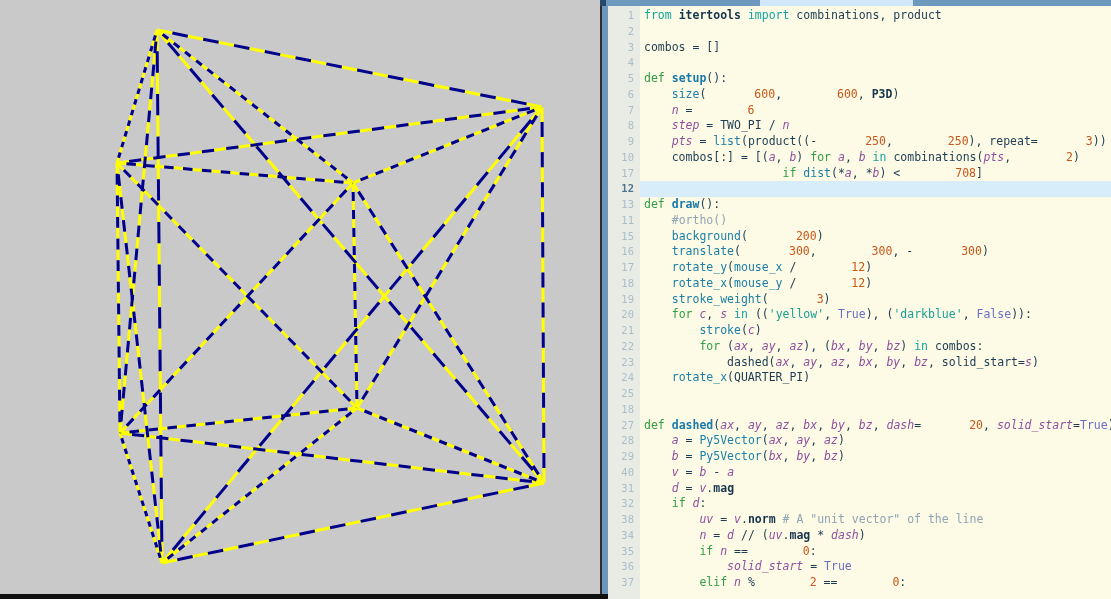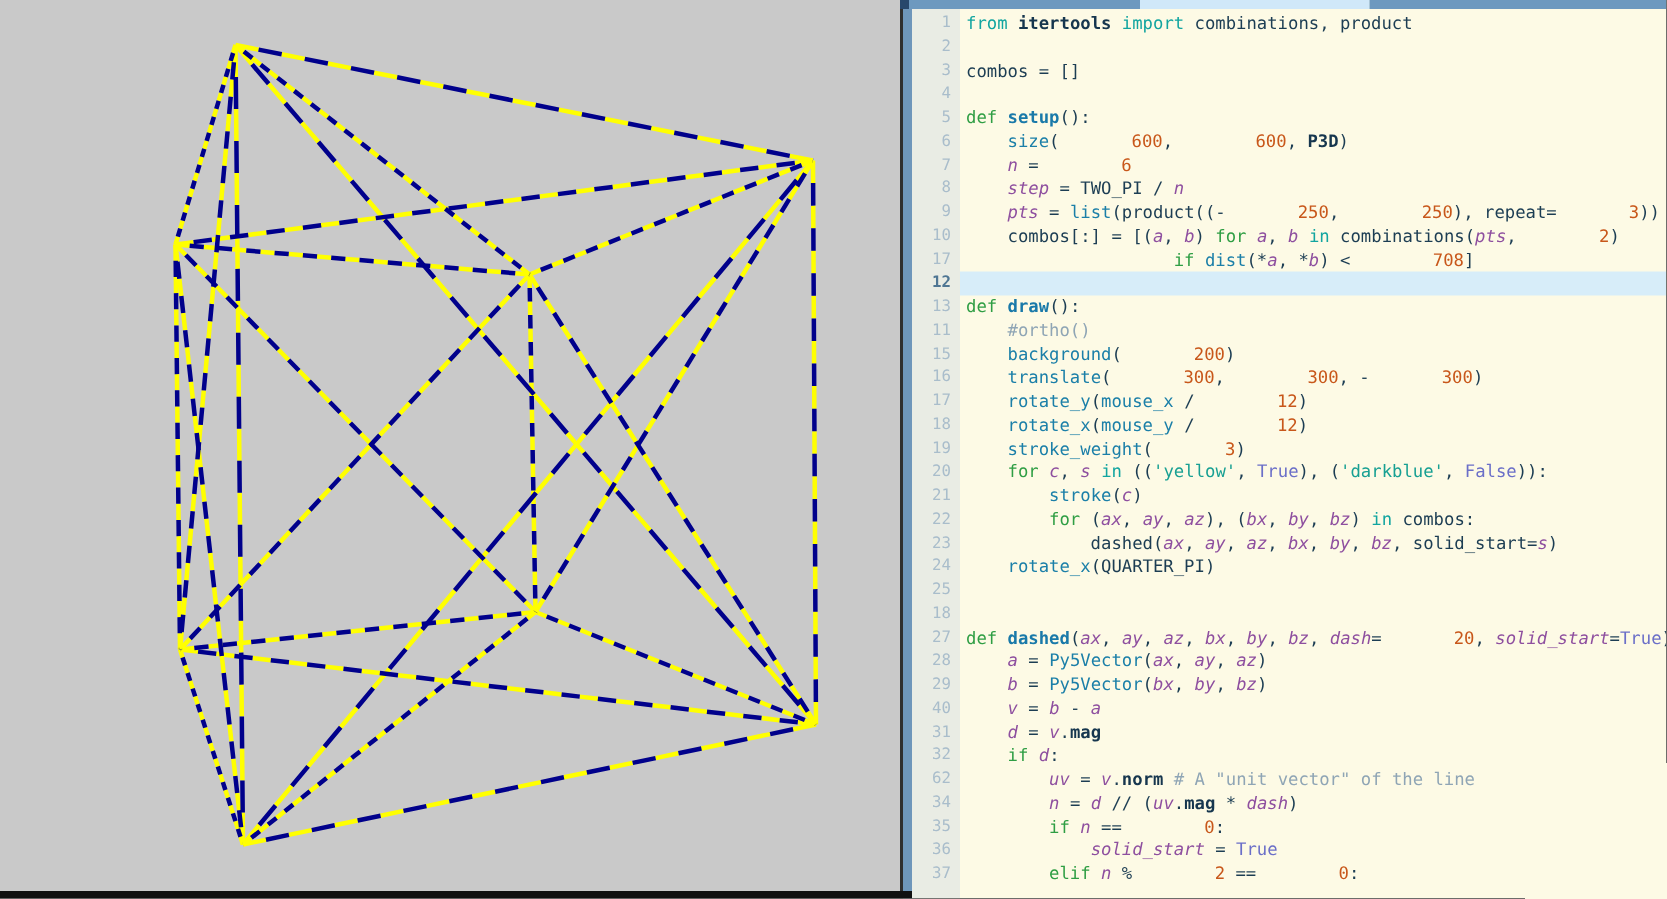--- a/index.html
+++ b/index.html
@@ -132,21 +132,21 @@
           <div class="gutter-line">23</div>
           <div class="gutter-line">24</div>
           <div class="gutter-line">25</div>
           <div class="gutter-line">18</div>
           <div class="gutter-line">27</div>
           <div class="gutter-line">28</div>
           <div class="gutter-line">29</div>
           <div class="gutter-line">40</div>
           <div class="gutter-line">31</div>
           <div class="gutter-line">32</div>
-          <div class="gutter-line">62</div>
+          <div class="gutter-line">38</div>
           <div class="gutter-line">34</div>
           <div class="gutter-line">35</div>
           <div class="gutter-line">36</div>
           <div class="gutter-line">37</div>
         </div>
       <div class="code" id="code"><div class="code-line"><span class="tk-ns">from</span><span class="tk-d"> </span><span class="tk-b">itertools</span><span class="tk-d"> </span><span class="tk-ns">import</span><span class="tk-d"> combinations, product</span></div><div class="code-line"></div><div class="code-line"><span class="tk-d">combos = []</span></div><div class="code-line"></div><div class="code-line"><span class="tk-kw">def</span><span class="tk-d"> </span><span class="tk-fn">setup</span><span class="tk-d">():</span></div><div class="code-line"><span class="tk-d">    </span><span class="tk-bi">size</span><span class="tk-d">(</span><span class="tk-n">600</span><span class="tk-d">, </span><span class="tk-n">600</span><span class="tk-d">, </span><span class="tk-b">P3D</span><span class="tk-d">)</span></div><div class="code-line"><span class="tk-d">    </span><span class="tk-v">n</span><span class="tk-d"> = </span><span class="tk-n">6</span></div><div class="code-line"><span class="tk-d">    </span><span class="tk-v">step</span><span class="tk-d"> = TWO_PI / </span><span class="tk-v">n</span></div><div class="code-line"><span class="tk-d">    </span><span class="tk-v">pts</span><span class="tk-d"> = </span><span class="tk-bi">list</span><span class="tk-d">(product((-</span><span class="tk-n">250</span><span class="tk-d">, </span><span class="tk-n">250</span><span class="tk-d">), repeat=</span><span class="tk-n">3</span><span class="tk-d">))</span></div><div class="code-line"><span class="tk-d">    combos[:] = [(</span><span class="tk-v">a</span><span class="tk-d">, </span><span class="tk-v">b</span><span class="tk-d">) </span><span class="tk-kw">for</span><span class="tk-d"> </span><span class="tk-v">a</span><span class="tk-d">, </span><span class="tk-v">b</span><span class="tk-d"> </span><span class="tk-ns">in</span><span class="tk-d"> combinations(</span><span class="tk-v">pts</span><span class="tk-d">, </span><span class="tk-n">2</span><span class="tk-d">)</span></div><div class="code-line"><span class="tk-d">                    </span><span class="tk-kw">if</span><span class="tk-d"> </span><span class="tk-bi">dist</span><span class="tk-d">(*</span><span class="tk-v">a</span><span class="tk-d">, *</span><span class="tk-v">b</span><span class="tk-d">) &lt; </span><span class="tk-n">708</span><span class="tk-d">]</span></div><div class="code-line active"></div><div class="code-line"><span class="tk-kw">def</span><span class="tk-d"> </span><span class="tk-fn">draw</span><span class="tk-d">():</span></div><div class="code-line"><span class="tk-d">    </span><span class="tk-c">#ortho()</span></div><div class="code-line"><span class="tk-d">    </span><span class="tk-bi">background</span><span class="tk-d">(</span><span class="tk-n">200</span><span class="tk-d">)</span></div><div class="code-line"><span class="tk-d">    </span><span class="tk-bi">translate</span><span class="tk-d">(</span><span class="tk-n">300</span><span class="tk-d">, </span><span class="tk-n">300</span><span class="tk-d">, -</span><span class="tk-n">300</span><span class="tk-d">)</span></div><div class="code-line"><span class="tk-d">    </span><span class="tk-bi">rotate_y</span><span class="tk-d">(</span><span class="tk-bi">mouse_x</span><span class="tk-d"> / </span><span class="tk-n">12</span><span class="tk-d">)</span></div><div class="code-line"><span class="tk-d">    </span><span class="tk-bi">rotate_x</span><span class="tk-d">(</span><span class="tk-bi">mouse_y</span><span class="tk-d"> / </span><span class="tk-n">12</span><span class="tk-d">)</span></div><div class="code-line"><span class="tk-d">    </span><span class="tk-bi">stroke_weight</span><span class="tk-d">(</span><span class="tk-n">3</span><span class="tk-d">)</span></div><div class="code-line"><span class="tk-d">    </span><span class="tk-kw">for</span><span class="tk-d"> </span><span class="tk-v">c</span><span class="tk-d">, </span><span class="tk-v">s</span><span class="tk-d"> </span><span class="tk-ns">in</span><span class="tk-d"> ((</span><span class="tk-s">'yellow'</span><span class="tk-d">, </span><span class="tk-cn">True</span><span class="tk-d">), (</span><span class="tk-s">'darkblue'</span><span class="tk-d">, </span><span class="tk-cn">False</span><span class="tk-d">)):</span></div><div class="code-line"><span class="tk-d">        </span><span class="tk-bi">stroke</span><span class="tk-d">(</span><span class="tk-v">c</span><span class="tk-d">)</span></div><div class="code-line"><span class="tk-d">        </span><span class="tk-kw">for</span><span class="tk-d"> (</span><span class="tk-v">ax</span><span class="tk-d">, </span><span class="tk-v">ay</span><span class="tk-d">, </span><span class="tk-v">az</span><span class="tk-d">), (</span><span class="tk-v">bx</span><span class="tk-d">, </span><span class="tk-v">by</span><span class="tk-d">, </span><span class="tk-v">bz</span><span class="tk-d">) </span><span class="tk-ns">in</span><span class="tk-d"> combos:</span></div><div class="code-line"><span class="tk-d">            dashed(</span><span class="tk-v">ax</span><span class="tk-d">, </span><span class="tk-v">ay</span><span class="tk-d">, </span><span class="tk-v">az</span><span class="tk-d">, </span><span class="tk-v">bx</span><span class="tk-d">, </span><span class="tk-v">by</span><span class="tk-d">, </span><span class="tk-v">bz</span><span class="tk-d">, solid_start=</span><span class="tk-v">s</span><span class="tk-d">)</span></div><div class="code-line"><span class="tk-d">    </span><span class="tk-bi">rotate_x</span><span class="tk-d">(QUARTER_PI)</span></div><div class="code-line"></div><div class="code-line"></div><div class="code-line"><span class="tk-kw">def</span><span class="tk-d"> </span><span class="tk-fn">dashed</span><span class="tk-d">(</span><span class="tk-v">ax</span><span class="tk-d">, </span><span class="tk-v">ay</span><span class="tk-d">, </span><span class="tk-v">az</span><span class="tk-d">, </span><span class="tk-v">bx</span><span class="tk-d">, </span><span class="tk-v">by</span><span class="tk-d">, </span><span class="tk-v">bz</span><span class="tk-d">, </span><span class="tk-v">dash</span><span class="tk-d">=</span><span class="tk-n">20</span><span class="tk-d">, </span><span class="tk-v">solid_start</span><span class="tk-d">=</span><span class="tk-cn">True</span><span class="tk-d">):</span></div><div class="code-line"><span class="tk-d">    </span><span class="tk-v">a</span><span class="tk-d"> = </span><span class="tk-bi">Py5Vector</span><span class="tk-d">(</span><span class="tk-v">ax</span><span class="tk-d">, </span><span class="tk-v">ay</span><span class="tk-d">, </span><span class="tk-v">az</span><span class="tk-d">)</span></div><div class="code-line"><span class="tk-d">    </span><span class="tk-v">b</span><span class="tk-d"> = </span><span class="tk-bi">Py5Vector</span><span class="tk-d">(</span><span class="tk-v">bx</span><span class="tk-d">, </span><span class="tk-v">by</span><span class="tk-d">, </span><span class="tk-v">bz</span><span class="tk-d">)</span></div><div class="code-line"><span class="tk-d">    </span><span class="tk-v">v</span><span class="tk-d"> = </span><span class="tk-v">b</span><span class="tk-d"> - </span><span class="tk-v">a</span></div><div class="code-line"><span class="tk-d">    </span><span class="tk-v">d</span><span class="tk-d"> = </span><span class="tk-v">v</span><span class="tk-d">.</span><span class="tk-b">mag</span></div><div class="code-line"><span class="tk-d">    </span><span class="tk-kw">if</span><span class="tk-d"> </span><span class="tk-v">d</span><span class="tk-d">:</span></div><div class="code-line"><span class="tk-d">        </span><span class="tk-v">uv</span><span class="tk-d"> = </span><span class="tk-v">v</span><span class="tk-d">.</span><span class="tk-b">norm</span><span class="tk-d"> </span><span class="tk-c"># A "unit vector" of the line</span></div><div class="code-line"><span class="tk-d">        </span><span class="tk-v">n</span><span class="tk-d"> = </span><span class="tk-v">d</span><span class="tk-d"> // (</span><span class="tk-v">uv</span><span class="tk-d">.</span><span class="tk-b">mag</span><span class="tk-d"> * </span><span class="tk-v">dash</span><span class="tk-d">)</span></div><div class="code-line"><span class="tk-d">        </span><span class="tk-kw">if</span><span class="tk-d"> </span><span class="tk-v">n</span><span class="tk-d"> == </span><span class="tk-n">0</span><span class="tk-d">:</span></div><div class="code-line"><span class="tk-d">            </span><span class="tk-v">solid_start</span><span class="tk-d"> = </span><span class="tk-cn">True</span></div><div class="code-line"><span class="tk-d">        </span><span class="tk-kw">elif</span><span class="tk-d"> </span><span class="tk-v">n</span><span class="tk-d"> % </span><span class="tk-n">2</span><span class="tk-d"> == </span><span class="tk-n">0</span><span class="tk-d">:</span></div></div>
     </div>
   </div>
 
 </div>

